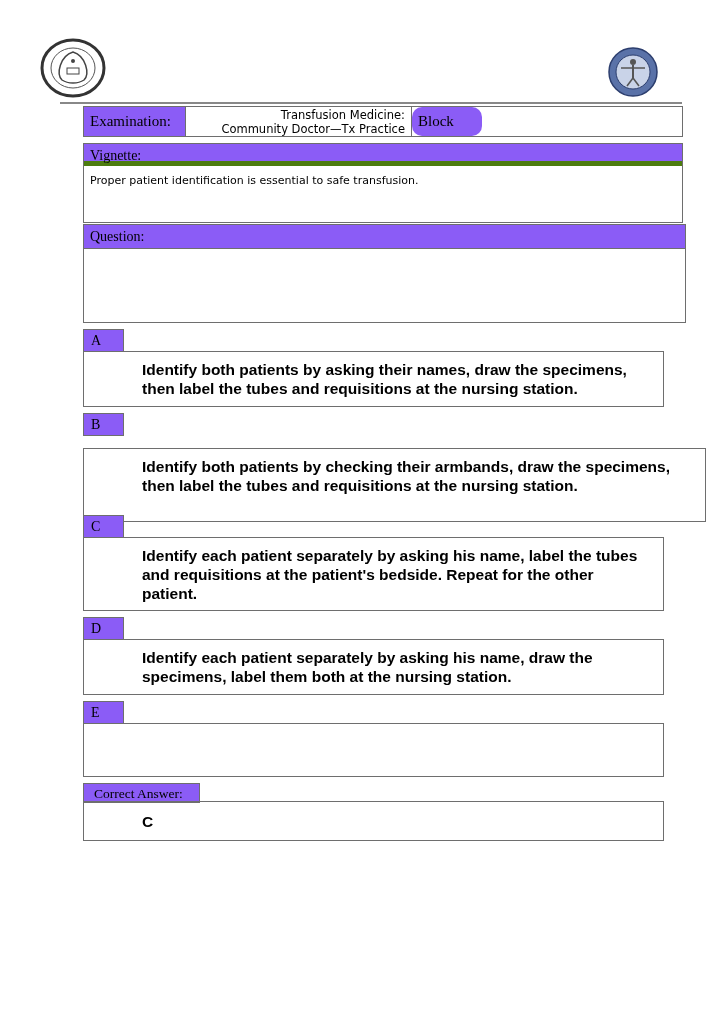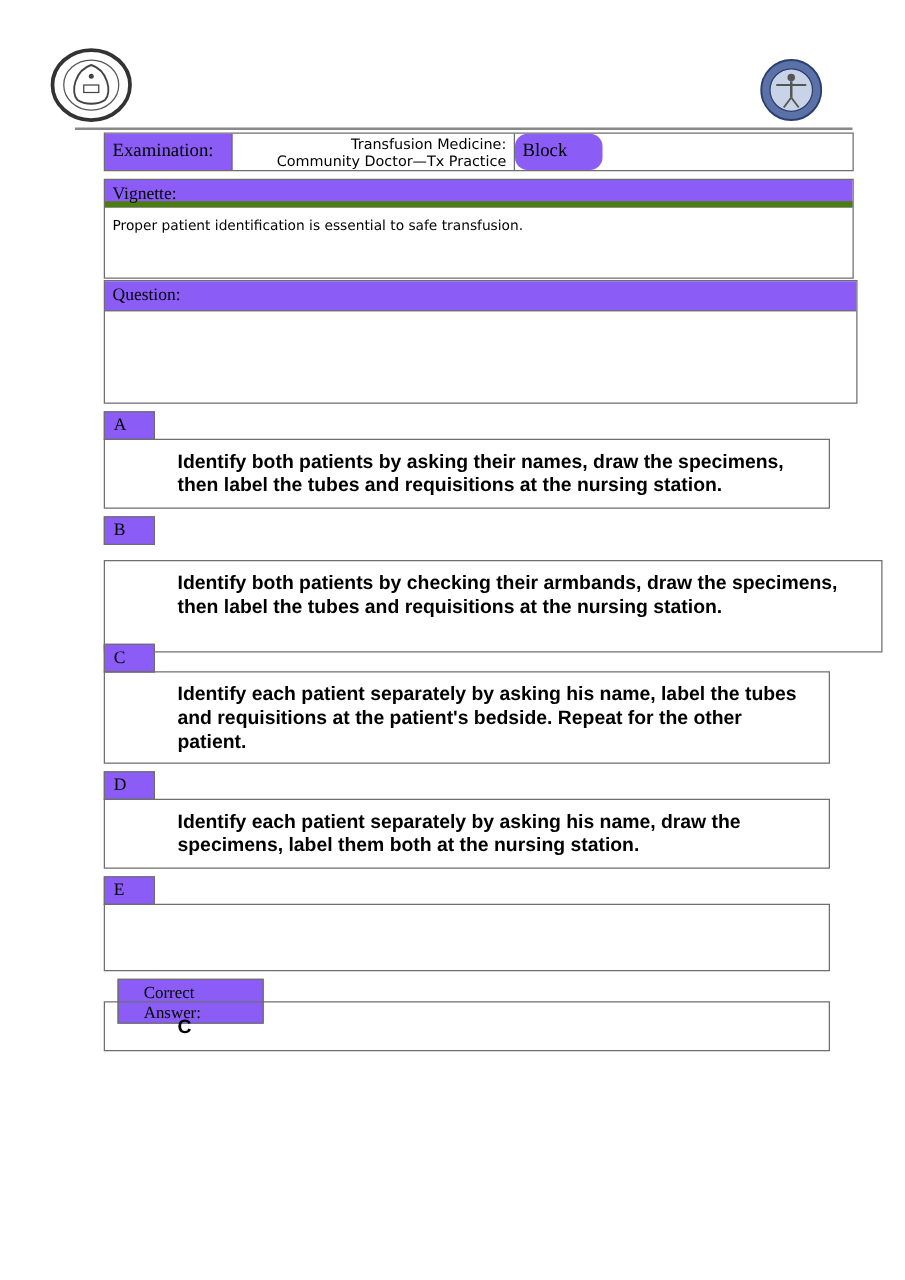--- a/index.html
+++ b/index.html
@@ -78,14 +78,14 @@
 
 <div class="abs yellow border opt-tab" style="left:83px; top:515px; width:41px; height:23px;">C</div>
 <div class="abs border opt-body" style="left:83px; top:537px; width:581px; height:74px;">Identify each patient separately by asking his name, label the tubes and requisitions at the patient's bedside.  Repeat for the other patient.</div>
 
 <div class="abs yellow border opt-tab" style="left:83px; top:617px; width:41px; height:23px;">D</div>
 <div class="abs border opt-body" style="left:83px; top:639px; width:581px; height:56px;">Identify each patient separately by asking his name, draw the specimens, label them both at the nursing station.</div>
 
 <div class="abs yellow border opt-tab" style="left:83px; top:701px; width:41px; height:23px;">E</div>
 <div class="abs border opt-body" style="left:83px; top:723px; width:581px; height:54px;"></div>
 
-<div class="abs yellow border opt-tab" style="left:83px; top:783px; width:117px; height:36px; padding:2px 20px; font-size:13.5px;margin-left:11px;">Correct Answer:</div>
+<div class="abs yellow border opt-tab" style="left:83px; top:783px; width:117px; height:20px; padding:2px 10px; font-size:13.5px;">Correct Answer:</div>
 <div class="abs border opt-body" style="left:83px; top:801px; width:581px; height:40px; padding-top:10px;">C</div>
 
 </body></html>

